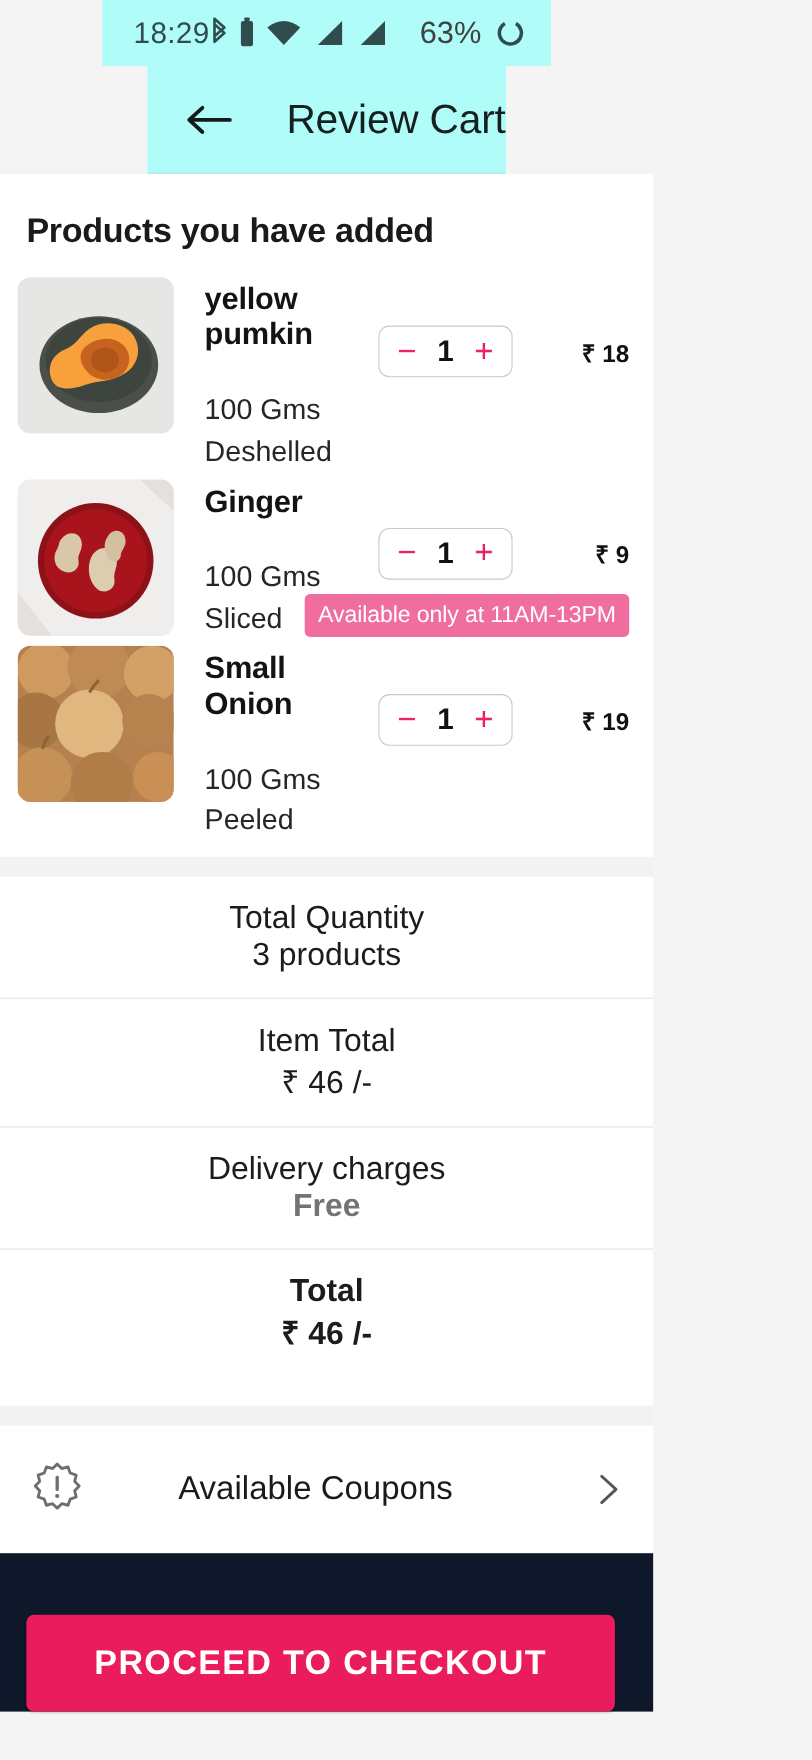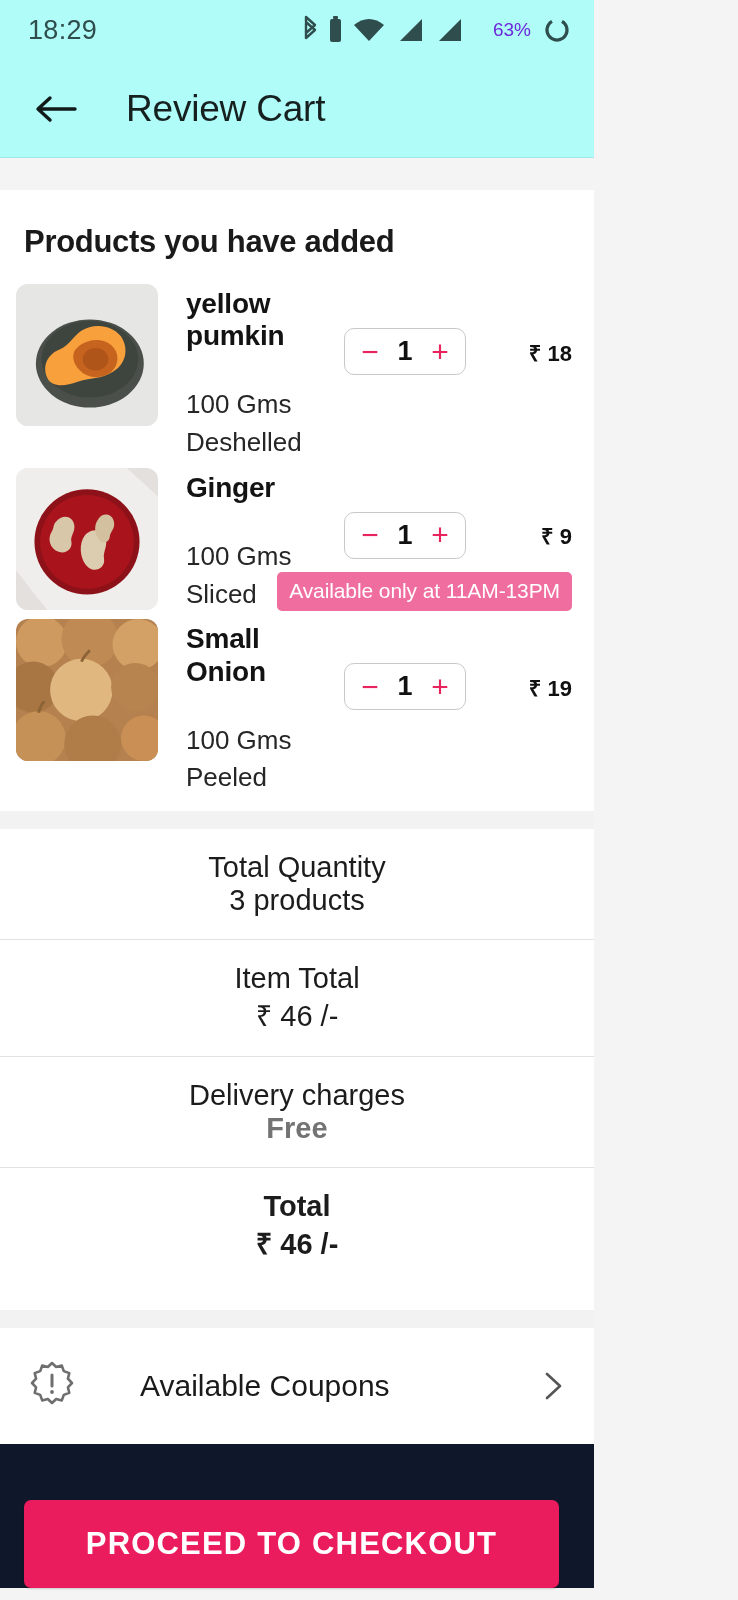--- a/index.html
+++ b/index.html
@@ -12,20 +12,21 @@
     overflow: hidden;
   }
 
   .phone {
     position: relative;
     width: 594px;
     height: 1600px;
     background: #f4f4f4;
     display: flex;
     flex-direction: column;
+    align-items: center;
   }
 
   
   .statusbar {
     height: 60px;
     background: #b0fcf9;
     display: flex;
     align-items: center;
     justify-content: space-between;
     padding: 0 22px 0 28px;
@@ -36,22 +37,22 @@
     color: #2e4d4c;
     letter-spacing: .3px;
   }
   .status-icons {
     display: flex;
     align-items: center;
     gap: 9px;
   }
   .status-icons svg { display: block; }
   .battery-pct {
-    font-size: 19px;
-    color: #6d28d9;
+    font-size: 28px;
+    color: #404040;
     margin-left: 20px;
     margin-right: 2px;
   }
 
   
   .appbar {
     height: 98px;
     background: #b0fcf9;
     display: flex;
     align-items: center;
@@ -75,21 +76,20 @@
   .content { flex: 1 1 auto; background: #f4f4f4; overflow: hidden; }
 
   .card { background: #ffffff; width: 100%; }
 
   .section-title {
     font-size: 31px;
     font-weight: bold;
     color: #1a1a1a;
     padding: 34px 24px 18px 24px;
     letter-spacing: -0.3px;
-    margin-top: 32px;
   }
 
   
   .products { padding: 0 0 14px 0; }
 
   .product-row {
     display: flex;
     align-items: flex-start;
     padding: 6px 22px 0 16px;
     min-height: 150px;
@@ -207,20 +207,21 @@
   .bill-row.total .bill-value { font-weight: bold; }
   .bill-value.free { color: #737373; font-weight: bold; }
 
   
   .coupon-row {
     display: flex;
     align-items: center;
     padding: 32px 26px;
     background: #fff;
     cursor: pointer;
+    gap: 22px;
   }
   .coupon-icon { width: 52px; height: 52px; flex: 0 0 auto; }
   .coupon-label {
     flex: 1 1 auto;
     font-size: 30px;
     color: #1a1a1a;
     padding-left: 62px;
   }
   .chevron { width: 30px; height: 30px; flex: 0 0 auto; }
 

